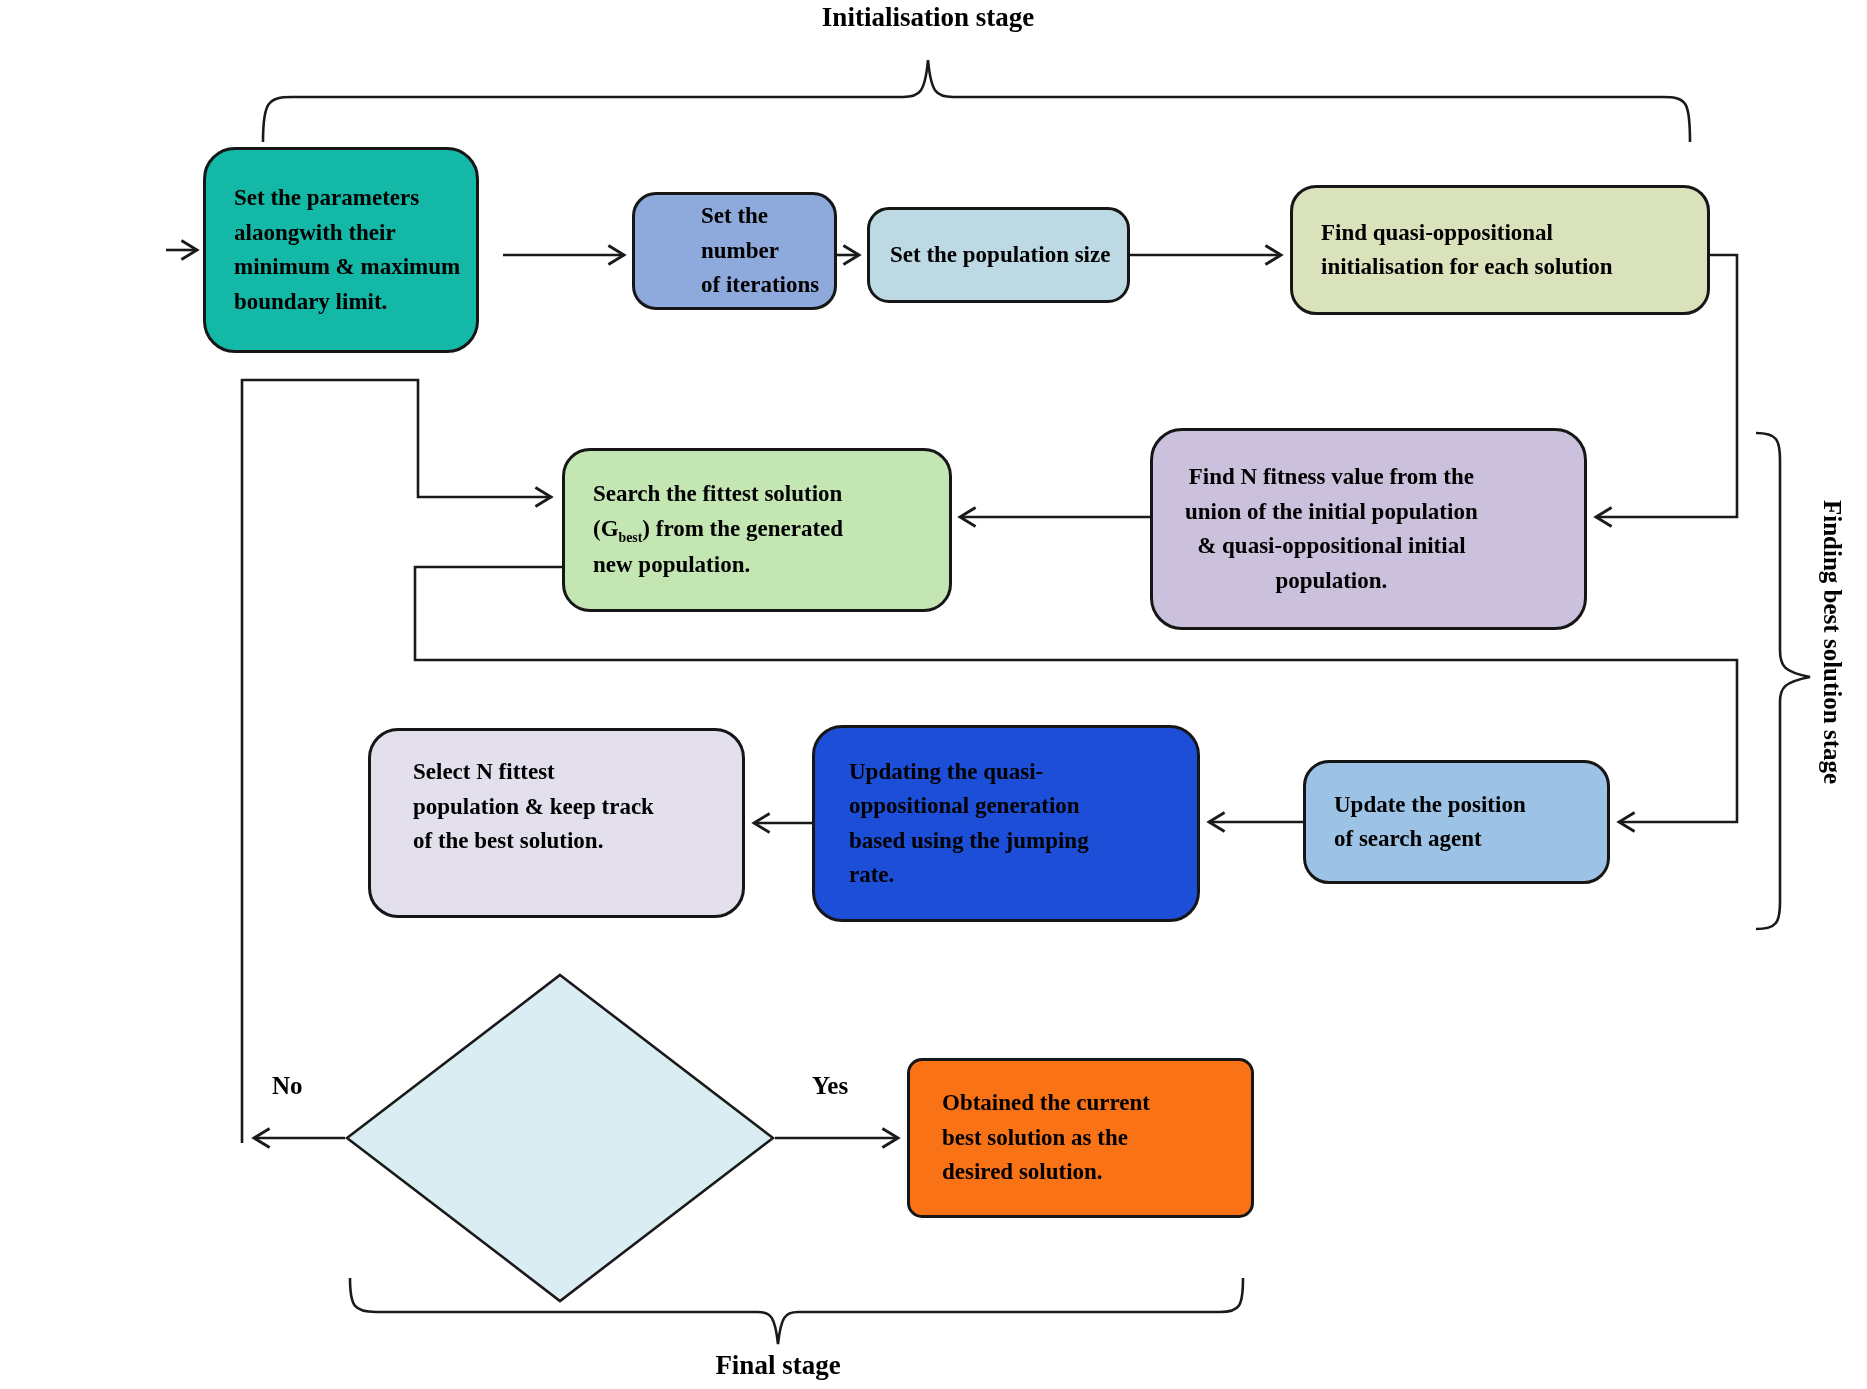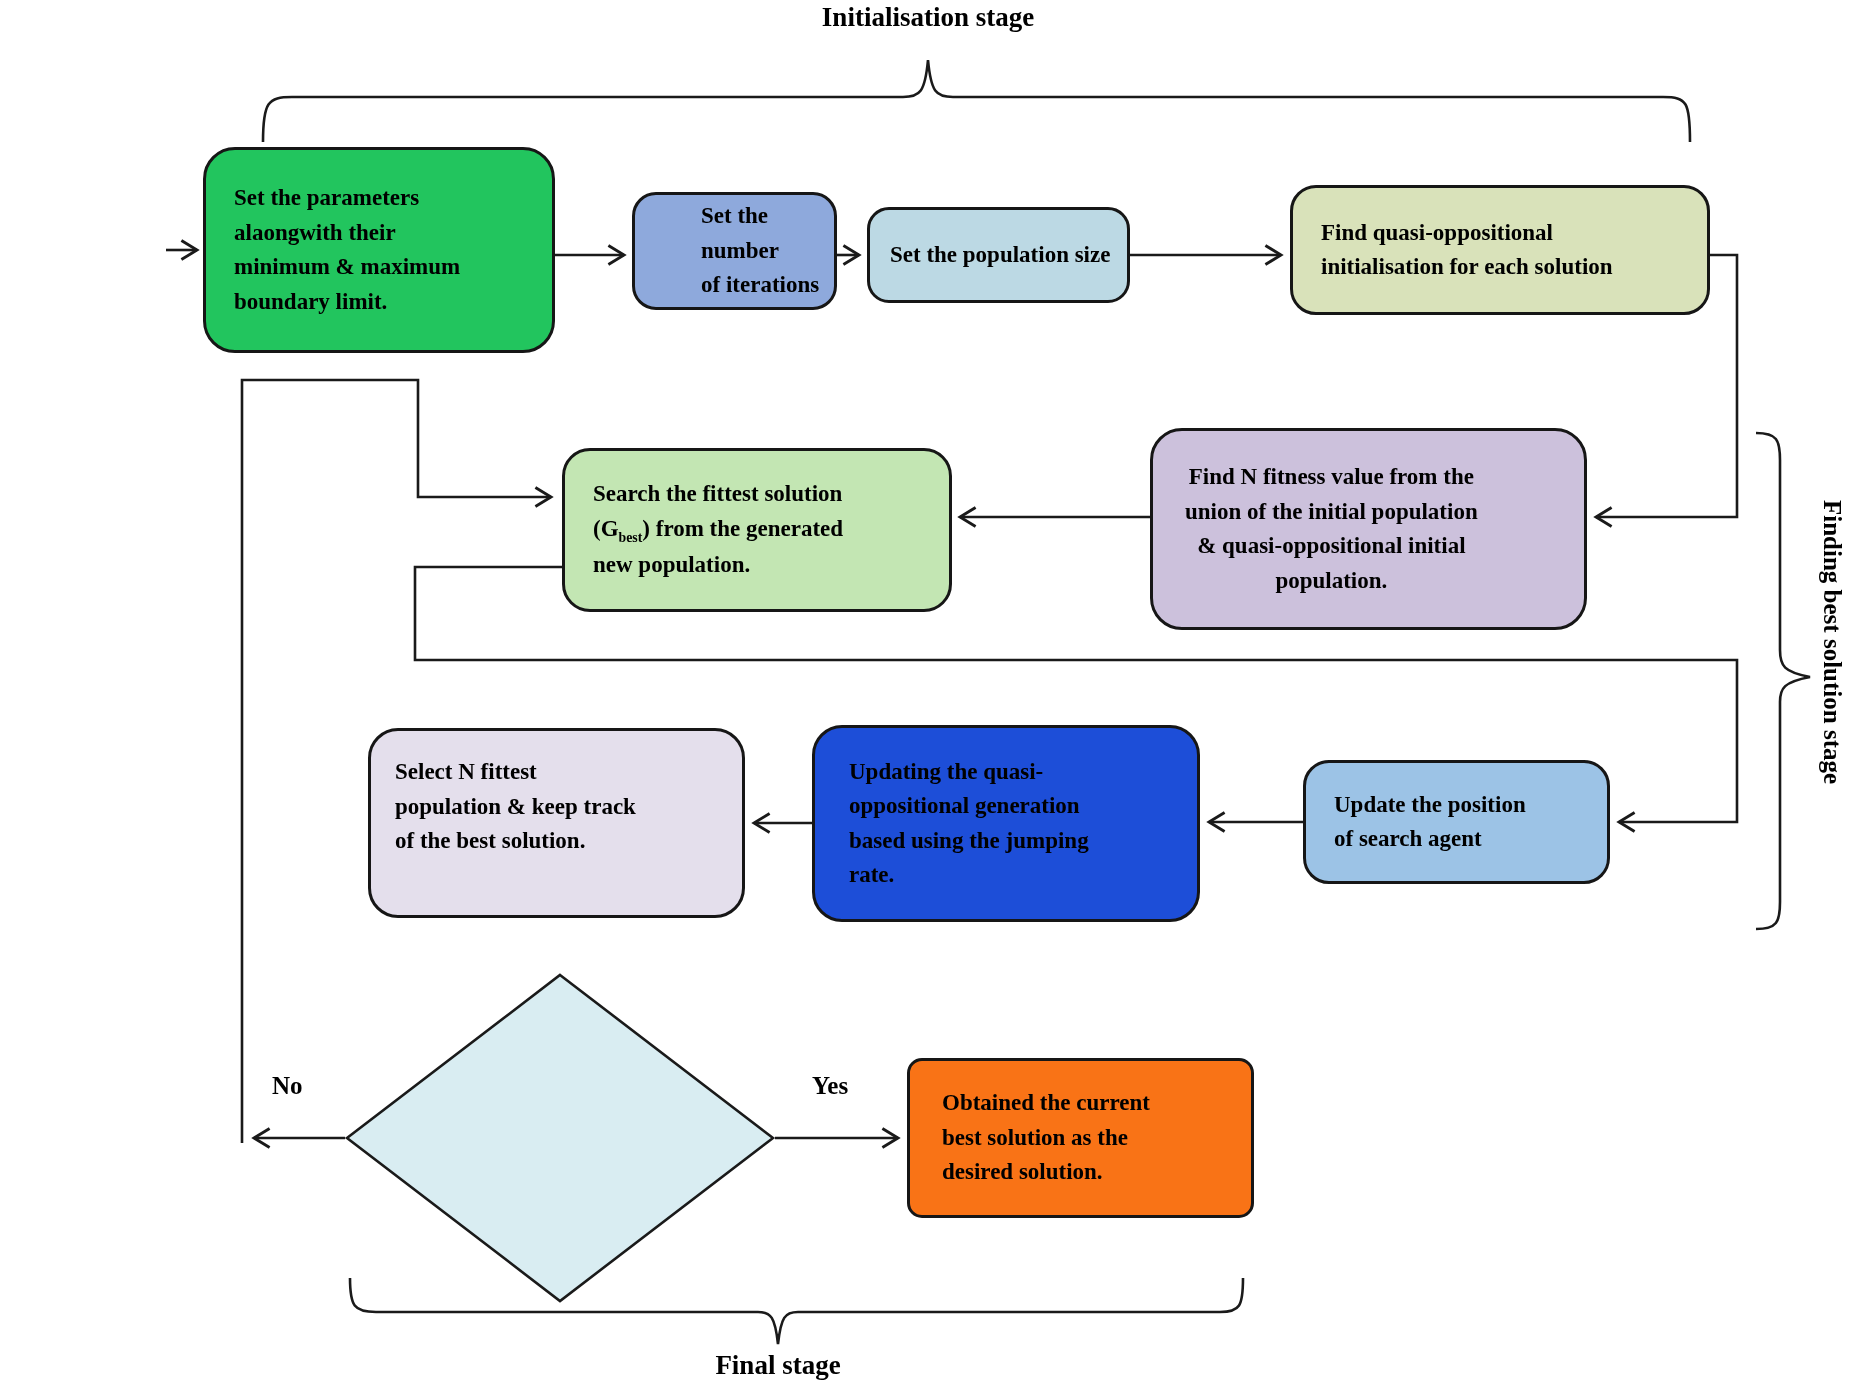--- a/index.html
+++ b/index.html
@@ -69,21 +69,21 @@
     <path d="M775,1138 L898,1138" fill="none" stroke="#1a1a1a" stroke-width="2.6" marker-end="url(#arrow)"></path>
 
     <polygon points="560,975 773,1138 560,1301 347,1138" stroke="#1a1a1a" stroke-width="2.6" fill="#d9edf2"></polygon>
   </svg>
 
   <div class="stage-label" style="left:758px;top:2px;width:340px;">Initialisation stage</div>
   <div class="stage-label" style="left:658px;top:1350px;width:240px;">Final stage</div>
   <div class="vertical-label" style="left:1818px;top:500px;">Finding best solution stage</div>
 
 
-  <div class="node" style="left: 203px; top: 147px; width: 352px; height: 206px; border-radius: 32px; background: #22c55e;">
+  <div class="node" style="left: 203px; top: 147px; width: 276px; height: 206px; border-radius: 32px; background: #14b8a6;">
     <span class="node-label">Set the parameters
 alaongwith their
 minimum &amp; maximum
 boundary limit.</span>
   </div>
 
   <div class="node" style="left: 632px; top: 192px; width: 205px; height: 118px; border-radius: 24px; background: rgb(142, 169, 220);">
     <span class="node-label" style="padding-left:22px;margin-left:44px;">Set the number
 of iterations</span>
   </div>
@@ -116,21 +116,21 @@
   </div>
 
   <div class="node" style="left: 812px; top: 725px; width: 388px; height: 197px; border-radius: 30px; background: #1d4ed8;">
     <span class="node-label" style="padding-left:34px;max-width:280px;">Updating the quasi-
 oppositional generation
 based using the jumping
 rate.</span>
   </div>
 
   <div class="node" style="left: 368px; top: 728px; width: 377px; height: 190px; border-radius: 30px; align-items: flex-start; background: rgb(228, 223, 236);">
-    <span class="node-label" style="padding-top:24px;padding-left:24px;">Select N fittest
+    <span class="node-label" style="padding-top:24px;padding-left:42px;">Select N fittest
 population &amp; keep track
 of the best solution.</span>
   </div>
 
 
   <div class="node" style="left: 907px; top: 1058px; width: 347px; height: 160px; border-radius: 15px; background: #f97316;">
     <span class="node-label" style="padding-left:32px;">Obtained the current
 best solution as the
 desired solution.</span>
   </div>

